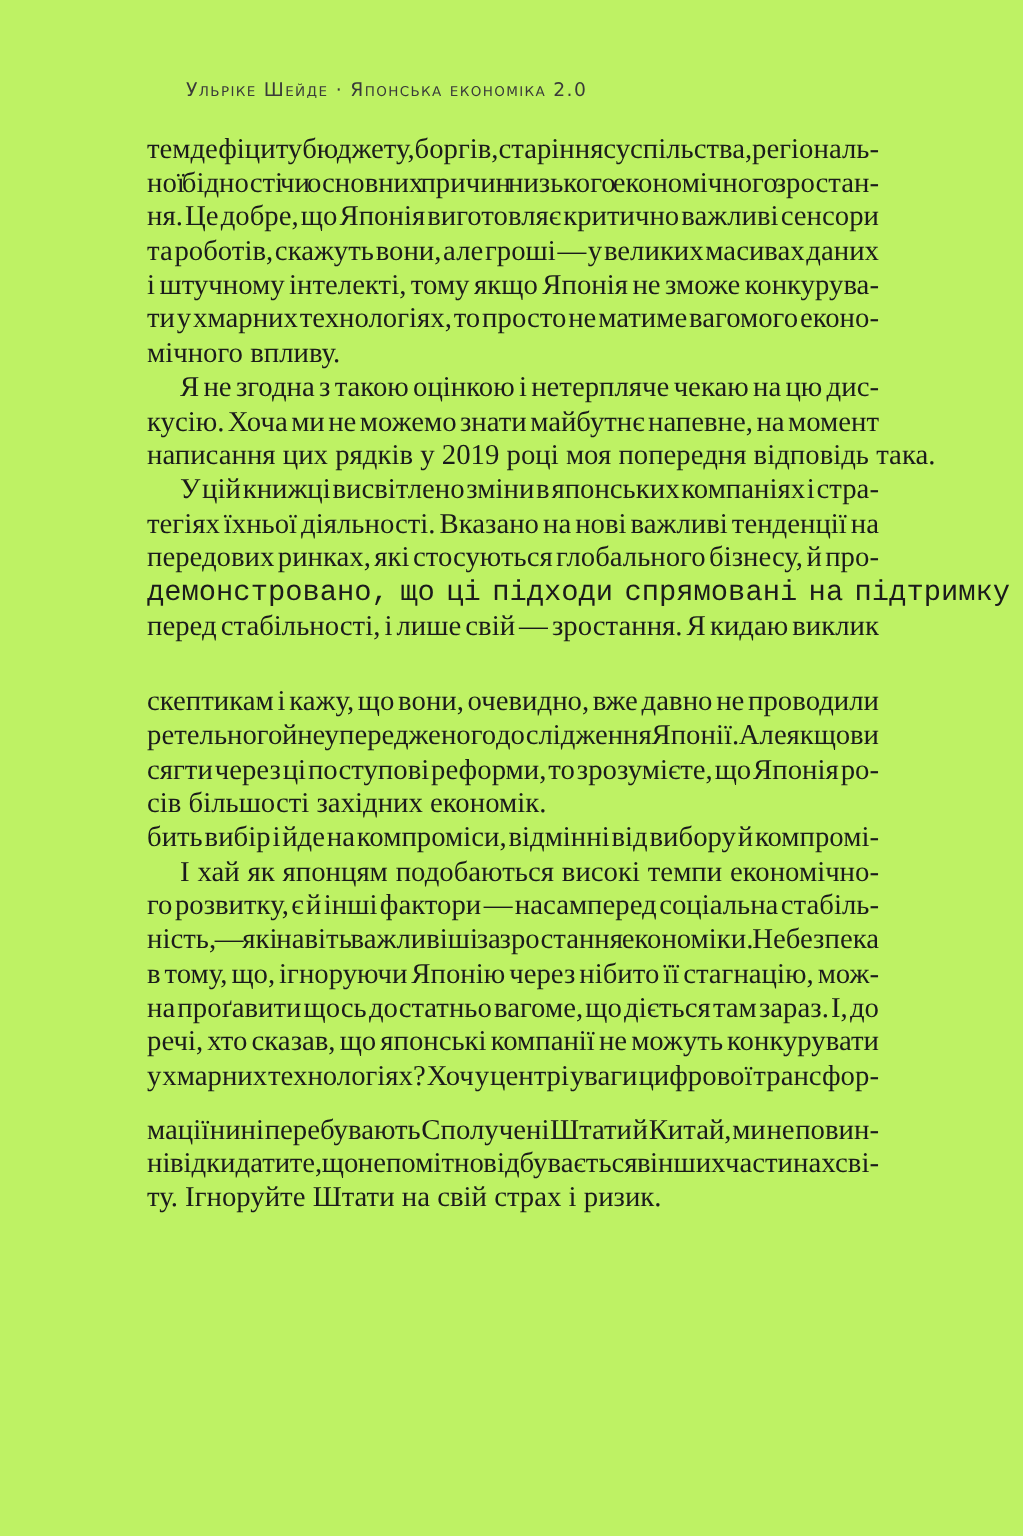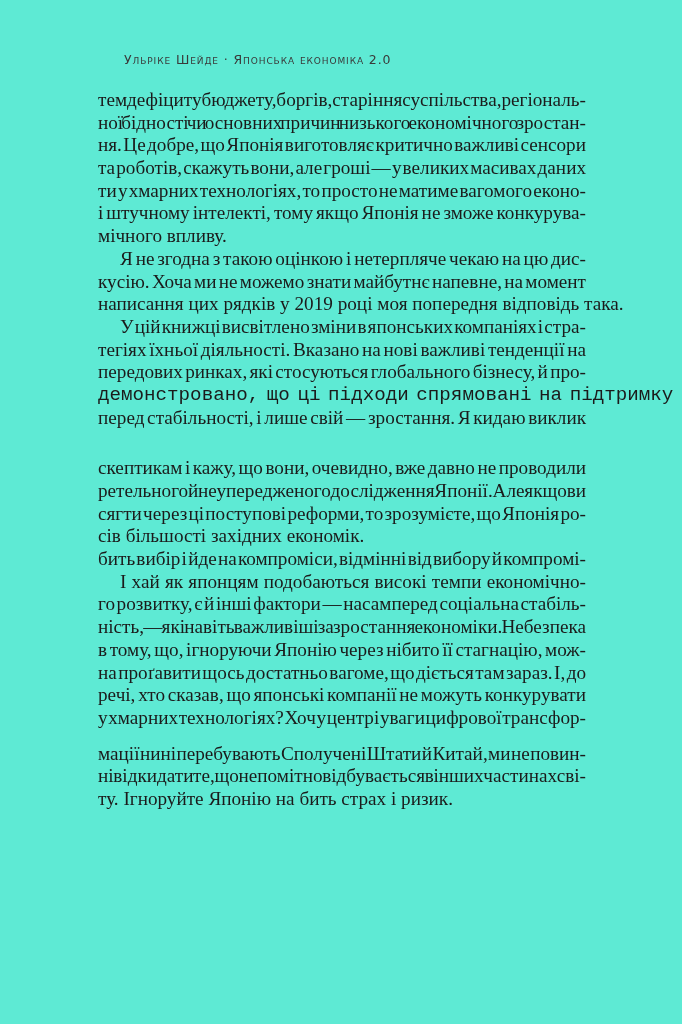--- a/index.html
+++ b/index.html
@@ -12,21 +12,21 @@
       height: 1024px;
       position: relative;
       overflow: hidden;
       color: #1d1d1d;
     }
     .page {
       position: absolute;
       left: 0; top: 0;
       width: 682px;
       height: 1024px;
-      background: #5eead4;
+      background: #bef264;
     }
     .running-head {
       position: absolute;
       left: 124px;
       top: 52px;
       font-family: "DejaVu Sans", sans-serif;
       font-size: 12.5px;
       letter-spacing: 0.9px;
       color: #3a3a3a;
       white-space: nowrap;
@@ -68,22 +68,22 @@
     <span>Японська економіка 2.0</span>
   </div>
 
   <div class="body-text">
 
     <div class="paragraph">
       <span class="line" style="word-spacing: -4.86979px;">тем дефіциту бюджету, боргів, старіння суспільства, регіональ-</span>
       <span class="line" style="word-spacing: -6.76562px;">ної бідності чи основних причин низького економічного зростан-</span>
       <span class="line" style="word-spacing: -3.37891px;">ня. Це добре, що Японія виготовляє критично важливі сенсори</span>
       <span class="line" style="word-spacing: -3.67344px;">та роботів, скажуть вони, але гроші — у великих масивах даних</span>
+      <span class="line" style="word-spacing: -1.79297px;">і штучному інтелекті, тому якщо Японія не зможе конкурува-</span>
       <span class="line" style="word-spacing: -3.56771px;">ти у хмарних технологіях, то просто не матиме вагомого еконо-</span>
-      <span class="line" style="word-spacing: -1.79297px;">і штучному інтелекті, тому якщо Японія не зможе конкурува-</span>
       <span class="line last">мічного впливу.</span>
     </div>
 
     <div class="paragraph">
       <span class="line indent" style="word-spacing: -1.95028px;">Я не згодна з такою оцінкою і нетерпляче чекаю на цю дис-</span>
       <span class="line" style="word-spacing: -2.5191px;">кусію. Хоча ми не можемо знати майбутнє напевне, на момент</span>
       <span class="line last">написання цих рядків у 2019 році моя попередня відповідь така.</span>
     </div>
 
     <div class="paragraph">
@@ -102,17 +102,17 @@
     <div class="paragraph">
       <span class="line indent">І хай як японцям подобаються високі темпи економічно-</span>
       <span class="line" style="word-spacing: -3.19271px;">го розвитку, є й інші фактори — насамперед соціальна стабіль-</span>
       <span class="line" style="word-spacing: -5.63086px;">ність, — які навіть важливіші за зростання економіки. Небезпека</span>
       <span class="line" style="word-spacing: -2.17014px;">в тому, що, ігноруючи Японію через нібито її стагнацію, мож-</span>
       <span class="line" style="word-spacing: -3.35312px;">на проґавити щось достатньо вагоме, що діється там зараз. І, до</span>
       <span class="line" style="word-spacing: -2.07812px;">речі, хто сказав, що японські компанії не можуть конкурувати</span>
       <span class="line" style="word-spacing: -4.17383px;">у хмарних технологіях? Хоч у центрі уваги цифрової трансфор-</span>
       <span class="line" style="word-spacing: -4.37847px; margin-top: 13px;">мації нині перебувають Сполучені Штати й Китай, ми не повин-</span>
       <span class="line" style="word-spacing: -5.12674px;">ні відкидати те, що непомітно відбувається в інших частинах сві-</span>
-      <span class="line last">ту. Ігноруйте Японію на бить страх і ризик.</span>
+      <span class="line last">ту. Ігноруйте Штати на свій страх і ризик.</span>
     </div>
   </div>
 
 </div>
 
 </body></html>

